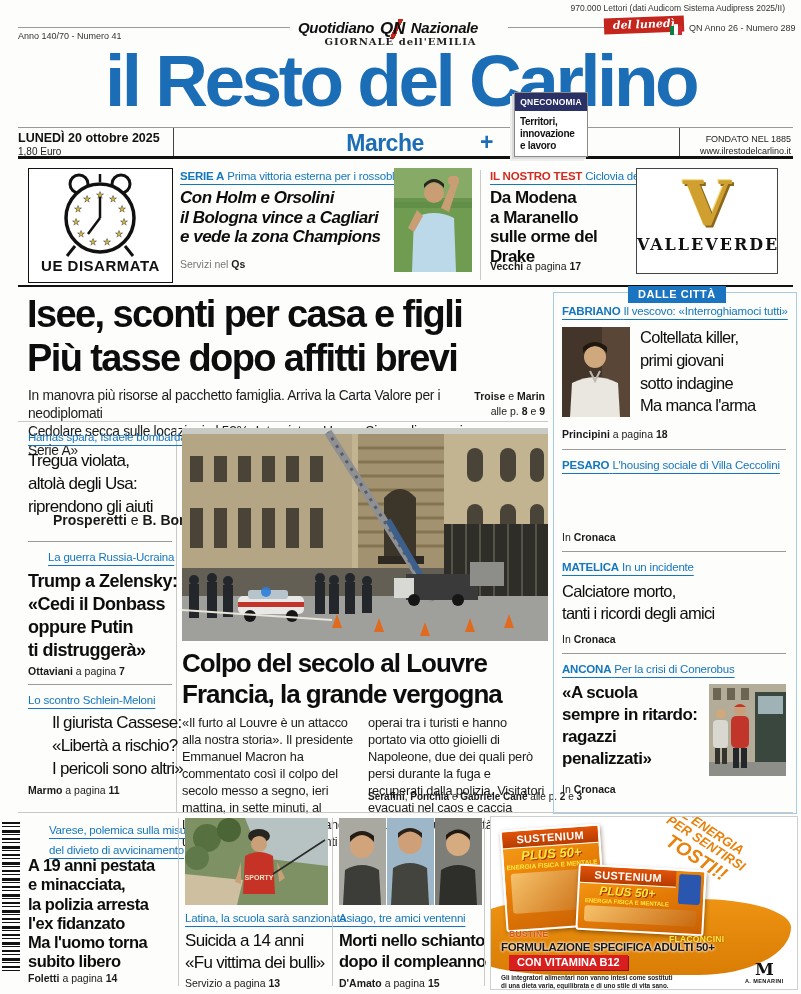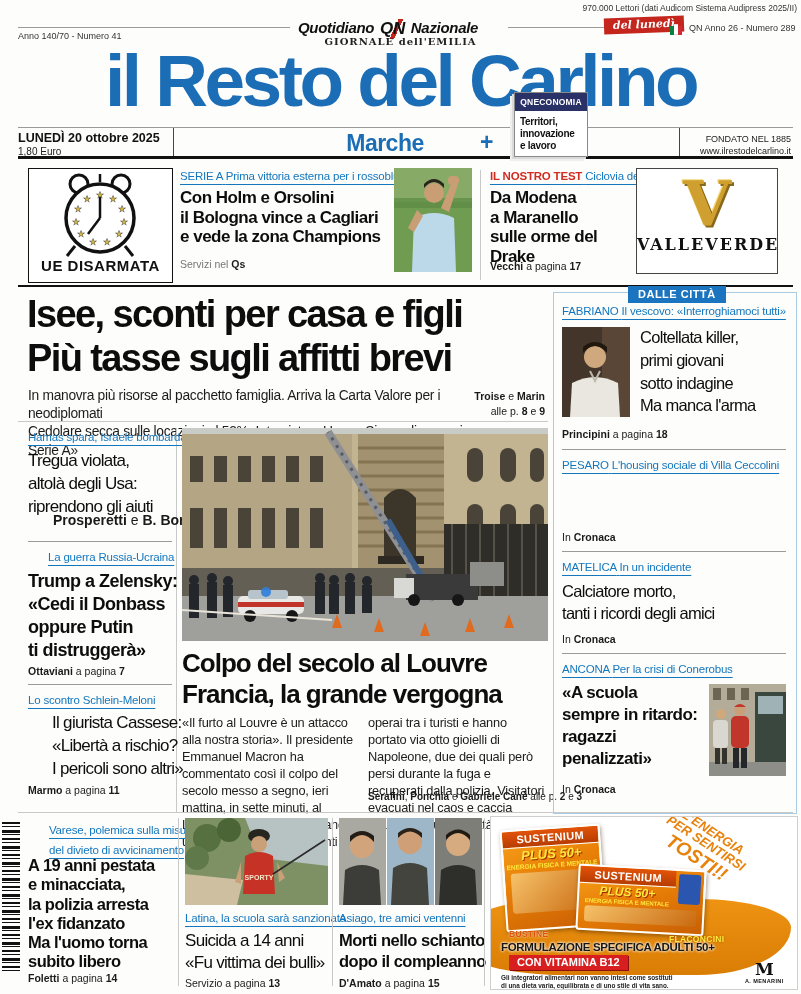--- a/index.html
+++ b/index.html
@@ -28,21 +28,21 @@
   .vline-light{width:1px;background:#c9c9c9;}
   .hline-light{height:1px;background:#c9c9c9;}
   .band-right{font-size:9px;color:#222;text-align:right;line-height:1.35;}
   .qnbook{background:#fff;border:1px solid #8a8a8a;box-shadow:-2px 2px 0 #d9d9d9,-4px 4px 0 #efefef;}
   .qnbook .bhead{background:#2a3166;color:#fff;font-weight:700;font-size:8.5px;text-align:center;
                  padding:4px 0;letter-spacing:0.2px;}
   .qnbook .bbody{font-weight:700;font-size:10px;line-height:1.18;padding:5px 5px;letter-spacing:-0.3px;}
   
   .kicker{color:#1477be;font-size:11.5px;letter-spacing:-0.2px;
           text-decoration:underline;text-decoration-thickness:1px;text-underline-offset:4px;}
-  .kicker b{font-weight:400;}
+  .kicker b{font-weight:700;}
   .kicker .red{color:#d02c22;font-weight:700;}
   .hl{font-weight:700;letter-spacing:-0.5px;line-height:1.16;color:#0d0d0d;}
   .hl-light{font-weight:400;letter-spacing:-0.7px;}
   .byline{font-size:10.5px;color:#1a1a1a;}
   .byline .b{font-weight:700;}
   .photo{display:block;}
   .sep-h{height:1px;background:#9a9a9a;}
   .blackrule{background:#111;}
   
   .cities{border:1px solid #a9cbe4;}
@@ -79,21 +79,21 @@
   .menarini{text-align:center;color:#111;}
   .menarini .mm{font-family:"DejaVu Serif",serif;font-weight:700;font-size:17px;line-height:1;}
   .menarini .mn{font-size:5.5px;font-weight:700;letter-spacing:0.4px;}
   .adlabel{color:#e25309;font-weight:700;font-size:8.5px;letter-spacing:0.3px;text-shadow:0 0 2px #fff;}
 </style>
 </head>
 <body>
 
 <div id="page">
 
-  <div class="abs tinytext" style="right:4px;top:3px;margin-left:46px;">970.000 Lettori  (dati Audicom Sistema Audipress 2025/II)</div>
+  <div class="abs tinytext" style="right:16px;top:3px;margin-left:46px;">970.000 Lettori  (dati Audicom Sistema Audipress 2025/II)</div>
   <div class="abs rule" style="left:18px;top:27px;width:272px;"></div>
   <div class="abs rule" style="left:508px;top:27px;width:98px;"></div>
   <div class="abs tinytext" style="left:18px;top:31px;font-size:9px;">Anno 140/70 - Numero 41</div>
 
   <div class="abs qnrow" style="left:298px;top:18px;">
     <span>Quotidiano</span>
     <span class="qnlogo">QN</span>
     <span>Nazionale</span>
   </div>
 
@@ -151,21 +151,21 @@
           <text x="46" y="30">★</text>
       </g>
     </svg>
     <div class="abs cartooncap" style="left:0;top:88px;width:100%;">UE DISARMATA</div>
   </div>
 
   <div class="abs kicker" style="left:180px;top:170px;">
     <b>SERIE A</b>
     <span>Prima vittoria esterna per i rossoblù</span>
   </div>
-  <div class="abs hl pre" style="left:180px;top:188px;font-size:17px;width:215px;">Con Holm e Orsolini
+  <div class="abs hl pre" style="left:180px;top:188px;font-size:17px;width:215px;font-style:italic;">Con Holm e Orsolini
 il Bologna vince a Cagliari
 e vede la zona Champions</div>
   <div class="abs byline" style="left:180px;top:258px;"><span style="color: rgb(119, 119, 119);">Servizi nel </span><span class="b">Qs</span></div>
 
   <svg class="abs photo" style="left:394px;top:168px;" width="78" height="104" viewBox="0 0 78 104">
     <rect width="78" height="104" fill="#6f9c50"></rect>
     <rect y="0" width="78" height="34" fill="#87ab67"></rect>
     <rect y="30" width="78" height="10" fill="#5d8a43" opacity="0.7"></rect>
     <circle cx="40" cy="25" r="10" fill="#c99e74"></circle>
     <path d="M30 20 Q40 8 50 20 L50 16 Q40 6 30 16 Z" fill="#2b241d"></path>
@@ -187,21 +187,21 @@
   <div class="abs byline" style="left:490px;top:260px;"><span class="b">Vecchi</span><span> a pagina </span><span class="b">17</span></div>
 
   <div class="abs vallev" style="left:636px;top:168px;width:140px;height:104px;">
     <div class="vv" style="margin-top:4px;">V</div>
     <div class="vname">VALLEVERDE</div>
   </div>
 
   <div class="abs blackrule" style="left:18px;top:285px;width:775px;height:2px;"></div>
 
   <div class="abs hl pre" style="left:27px;top:292px;font-size:38px;letter-spacing:-1.6px;line-height:1.17;">Isee, sconti per casa e figli
-Più tasse sugli affitti brevi</div>
+Più tasse dopo affitti brevi</div>
   <div class="abs pre" style="left:28px;top:387px;font-size:13.8px;line-height:1.32;letter-spacing:-0.3px;color:#1c1c1c;width:470px;">In manovra più risorse al pacchetto famiglia. Arriva la Carta Valore per i neodiplomati
 Cedolare secca sulle locazioni al 53%. Intervista a Urso: «Siamo di nuovo in Serie A»</div>
   <div class="abs byline" style="left:455px;top:389px;width:90px;text-align:right;line-height:1.4;">
     <div><span class="b">Troise</span><span> e </span><span class="b">Marin</span></div>
     <div><span>alle p. </span><span class="b">8</span><span> e </span><span class="b">9</span></div>
   </div>
   <div class="abs hline-light" style="left:18px;top:421px;width:530px;"></div>
 
   <div class="abs vline-light" style="left:176px;top:428px;height:384px;"></div>
 

